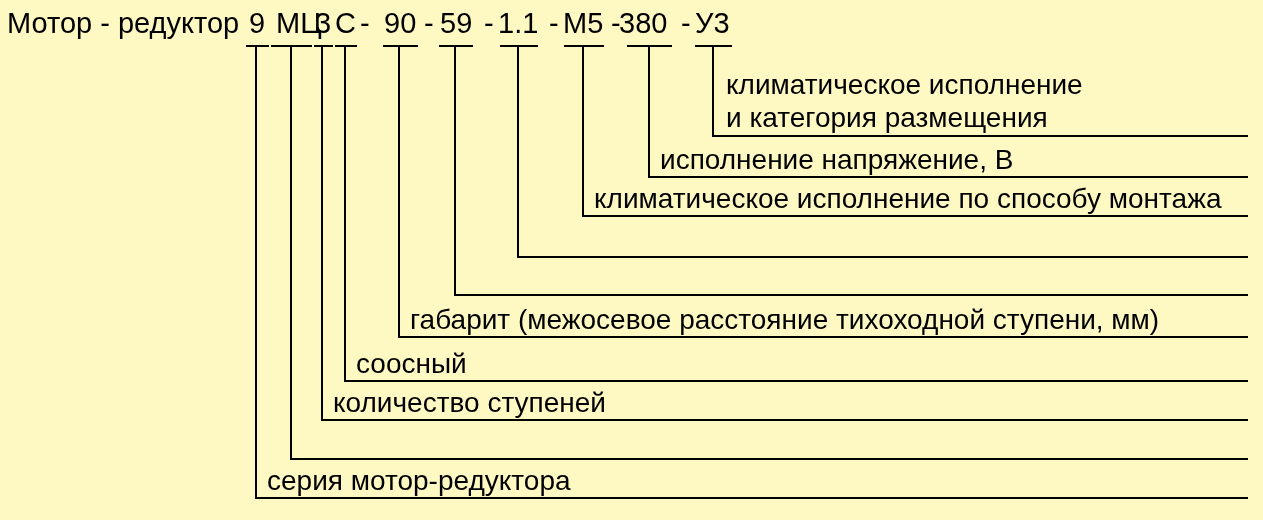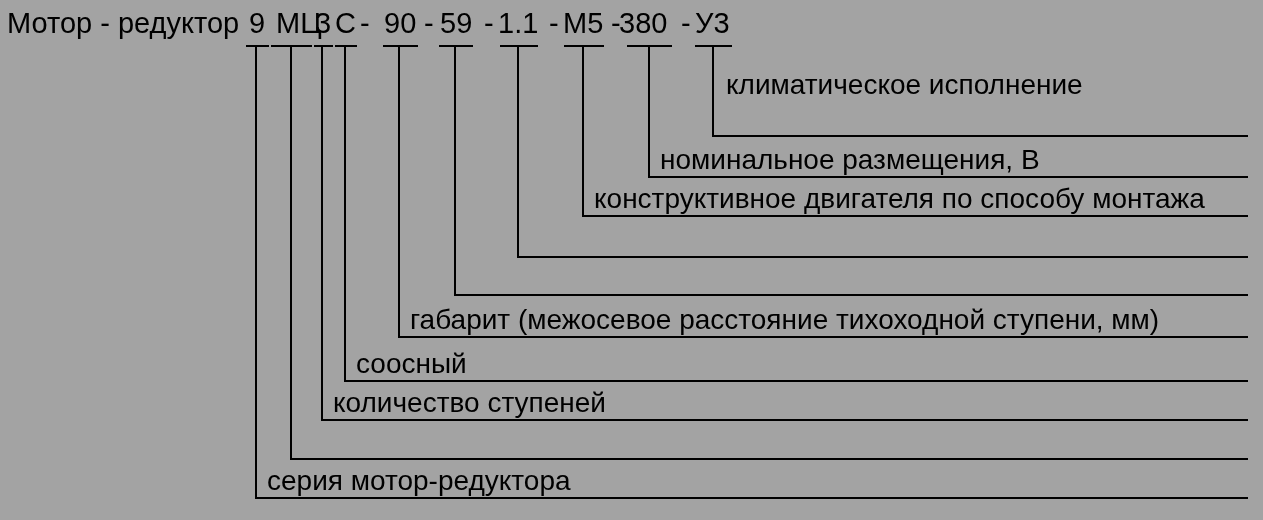--- a/index.html
+++ b/index.html
@@ -4,21 +4,21 @@
 <style>
   html, body {
     margin: 0;
     padding: 0;
     background: #ffffff;
   }
   #stage {
     position: relative;
     width: 1263px;
     height: 520px;
-    background: #a3a3a3;
+    background: #fef9c3;
     font-family: "Liberation Sans", sans-serif;
     color: #000000;
     overflow: hidden;
   }
   .t {
     position: absolute;
     top: 6px;
     font-size: 29px;
     line-height: 34px;
     white-space: nowrap;
@@ -103,27 +103,28 @@
   <div class="vline" style="left:454px;height:251px"></div>
   <div class="uline" style="left:455px;top:294px;width:793px"></div>
 
   <div class="tick" style="left:500px;width:38px"></div>
   <div class="vline" style="left:517px;height:213px"></div>
   <div class="uline" style="left:518px;top:256px;width:730px"></div>
 
   <div class="tick" style="left:564px;width:40px"></div>
   <div class="vline" style="left:582px;height:172px"></div>
   <div class="uline" style="left:583px;top:215px;width:665px"></div>
-  <div class="lbl" style="left:594px;top:184px">конструктивное двигателя по способу монтажа</div>
+  <div class="lbl" style="left:594px;top:184px">климатическое исполнение по способу монтажа</div>
 
   <div class="tick" style="left:627px;width:45px"></div>
   <div class="vline" style="left:648px;height:133px"></div>
   <div class="uline" style="left:649px;top:176px;width:599px"></div>
-  <div class="lbl" style="left:660px;top:145px">номинальное размещения, В</div>
+  <div class="lbl" style="left:660px;top:145px">исполнение напряжение, В</div>
 
   <div class="tick" style="left:695px;width:37px"></div>
   <div class="vline" style="left:712px;height:92px"></div>
   <div class="uline" style="left:713px;top:135px;width:535px"></div>
   <div class="lbl lbl2" style="left:726px;top:68px">
     <div>климатическое исполнение</div>
+    <div>и категория размещения</div>
   </div>
 
 </div>
 
 </body></html>

